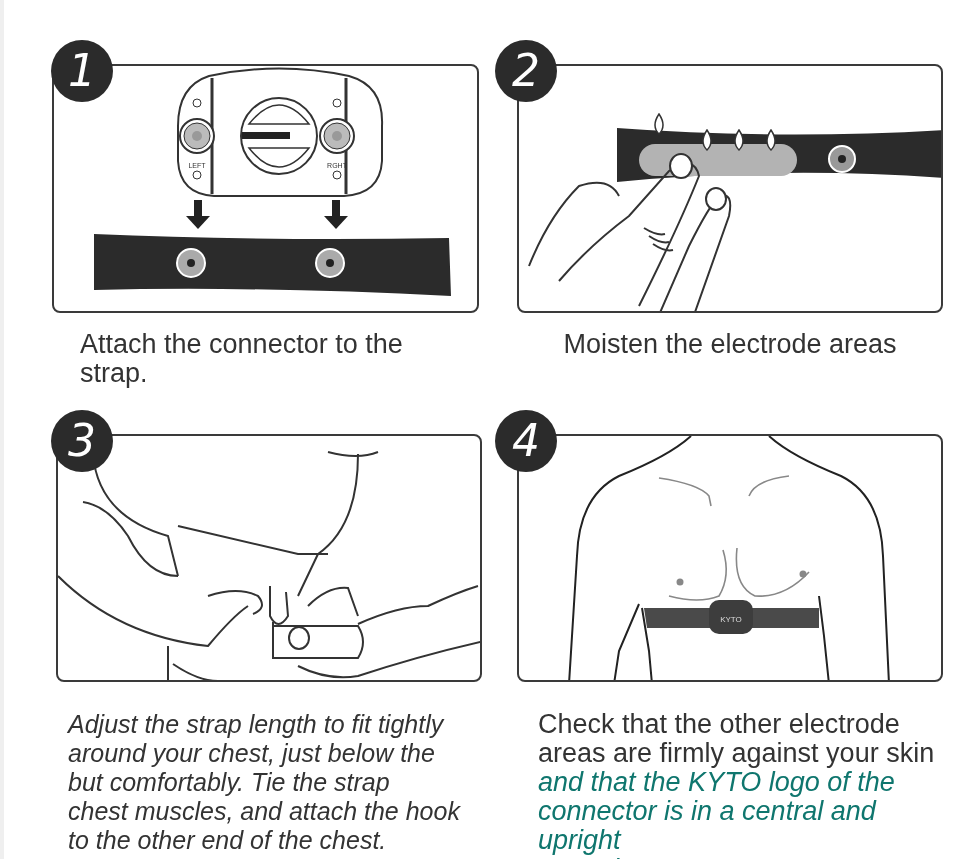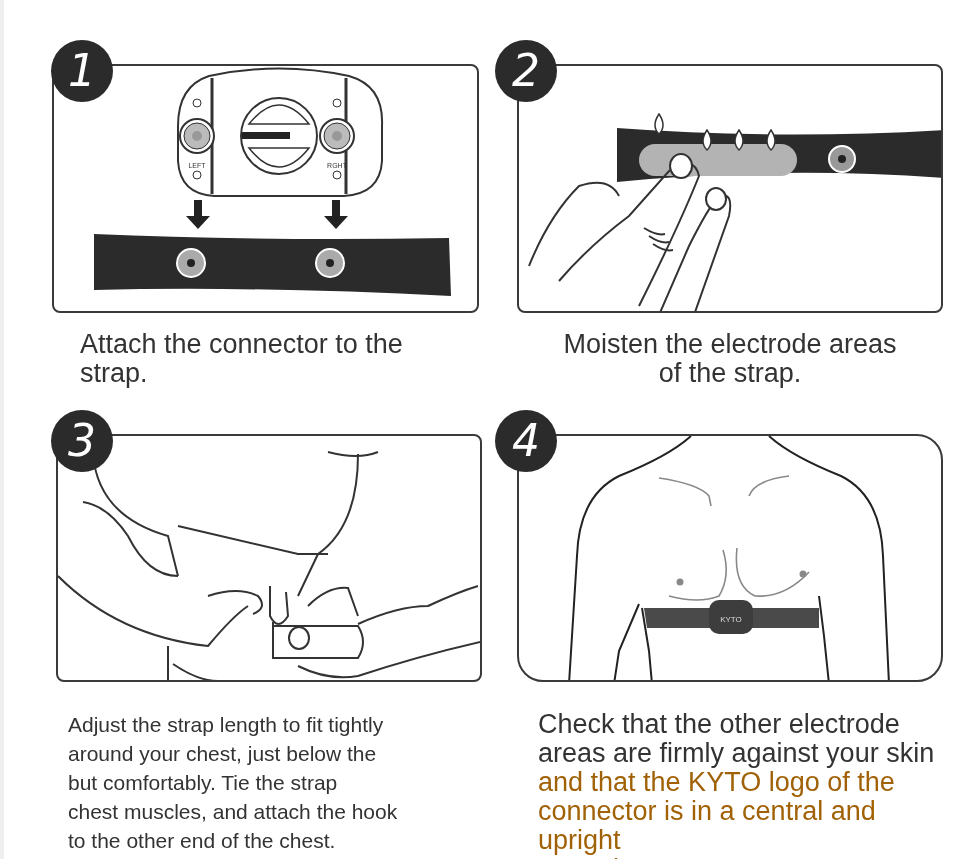--- a/index.html
+++ b/index.html
@@ -16,21 +16,21 @@
   .panel svg { position:absolute; left:0; top:0; }
   .badge {
     position:absolute; width:62px; height:62px; border-radius:50%; background:#2b2b2b;
     color:#fff; font-family:"DejaVu Sans", sans-serif; font-style:italic; font-weight:300;
     font-size:44px; line-height:62px; text-align:center; z-index:5;
   }
   .caption {
     position:absolute; color:#333333; font-size:27px; line-height:29px;
   }
   .caption.center { text-align:center; }
-  .red { color:#a16207; }
+  .red { color:#0f766e;font-style:italic; }
 </style>
 </head>
 <body>
 
 <div class="left-strip"></div>
 
 <div class="panel" style="left:52px; top:64px; width:427px; height:249px;">
   <svg width="427" height="249" viewBox="0 0 427 249">
 
     <path d="M155,10 Q225,-5 295,10 Q330,20 328,60 L328,95 Q326,128 290,130 L160,130 Q126,128 124,95 L124,60 Q124,20 155,10 Z" fill="#fff" stroke="#333" stroke-width="2"></path>
@@ -93,21 +93,20 @@
       <path d="M140,249 L170,180 Q190,140 200,130 Q215,125 210,150 L175,249"></path>
       <ellipse cx="162" cy="100" rx="11" ry="12" fill="#fff"></ellipse>
       <ellipse cx="197" cy="133" rx="10" ry="11" fill="#fff"></ellipse>
       <path d="M125,162 Q138,170 146,168 M130,170 Q142,178 150,176 M134,178 Q146,186 154,184"></path>
     </g>
   </svg>
 </div>
 <div class="badge" style="left:495px; top:40px;">2</div>
 <div class="caption center" style="left:520px; top:330px; width:420px;">
   <div>Moisten the electrode areas</div>
-  <div>of the strap.</div>
 </div>
 
 <div class="panel" style="left:56px; top:434px; width:426px; height:248px;">
   <svg width="426" height="248" viewBox="0 0 426 248">
     <g fill="none" stroke="#333" stroke-width="2">
       <path d="M35,18 Q40,80 110,100 L120,140"></path>
       <path d="M300,18 Q300,90 260,118 L240,160"></path>
       <path d="M270,16 Q300,24 320,16"></path>
       <path d="M120,90 Q180,104 240,118 L270,118"></path>
       <path d="M25,66 Q50,70 70,100 Q90,140 120,140"></path>
@@ -118,29 +117,29 @@
       <ellipse cx="241" cy="202" rx="10" ry="11"></ellipse>
       <path d="M300,188 Q340,170 370,170 Q400,156 420,150"></path>
       <path d="M240,230 Q270,245 300,240 Q360,220 426,205"></path>
       <path d="M250,170 Q270,150 290,152 L300,180"></path>
       <path d="M110,210 L110,248"></path>
       <path d="M115,228 Q140,245 160,245"></path>
     </g>
   </svg>
 </div>
 <div class="badge" style="left:51px; top:410px;">3</div>
-<div class="caption" style="left:68px; top:710px; width:420px; font-size:21px; line-height:29px;">
+<div class="caption" style="left:68px; top:710px; width:420px; font-size:25px; line-height:29px;font-style:italic;">
   <div>Adjust the strap length to fit tightly</div>
   <div>around your chest, just below the</div>
   <div>but comfortably. Tie the strap</div>
   <div>chest muscles, and attach the hook</div>
   <div>to the other end of the chest.</div>
 </div>
 
-<div class="panel" style="left:517px; top:434px; width:426px; height:248px;border-radius:26px;">
+<div class="panel" style="left:517px; top:434px; width:426px; height:248px;">
   <svg width="426" height="248" viewBox="0 0 426 248">
     <g fill="none" stroke="#222" stroke-width="2">
       <path d="M172,0 Q150,20 100,40 Q60,60 58,120 L50,248"></path>
       <path d="M250,0 Q272,20 322,40 Q362,60 364,120 L370,248"></path>
       <path d="M120,168 L100,215 L95,248"></path>
       <path d="M300,160 L305,200 L310,248"></path>
       <path d="M123,172 L130,215 L133,248"></path>
     </g>
     <g fill="none" stroke="#888" stroke-width="1.6">
       <path d="M140,42 Q180,48 190,60 L192,70"></path>

